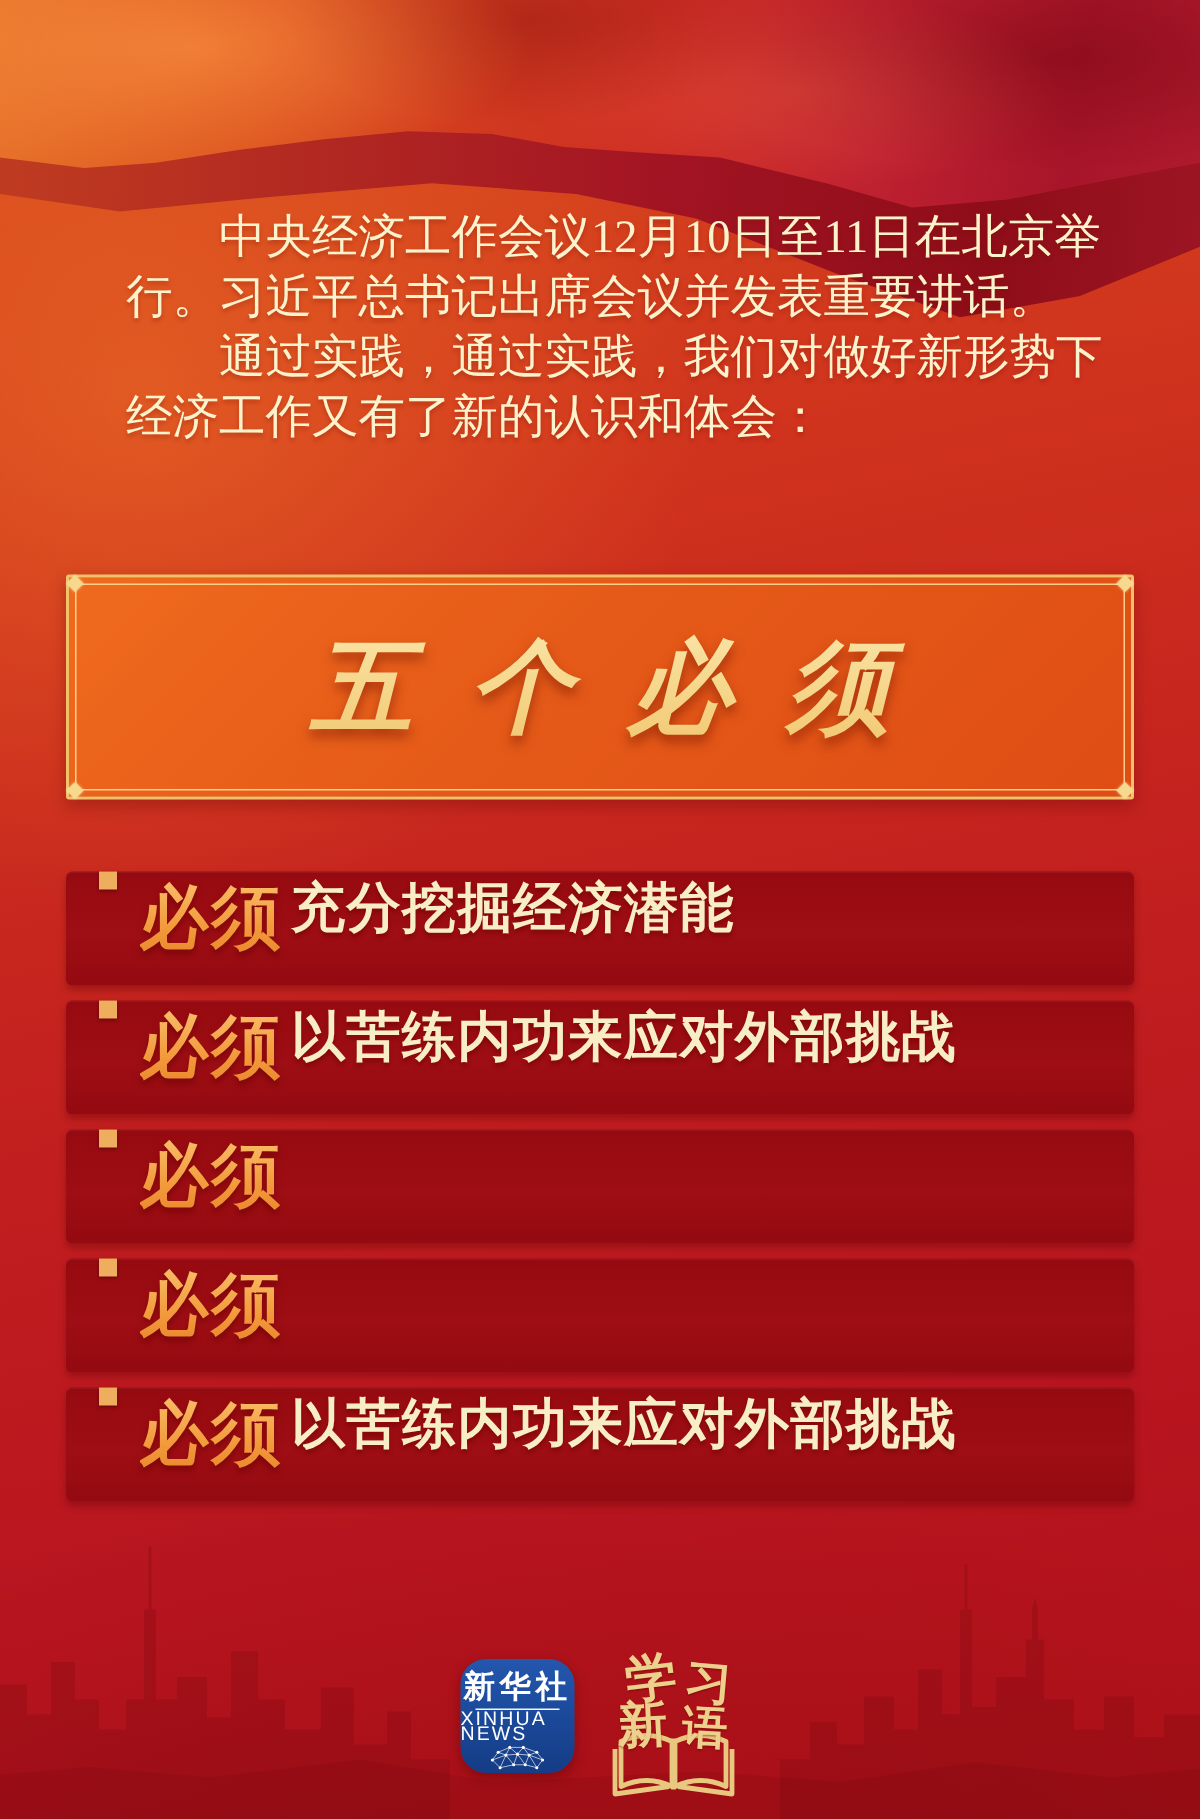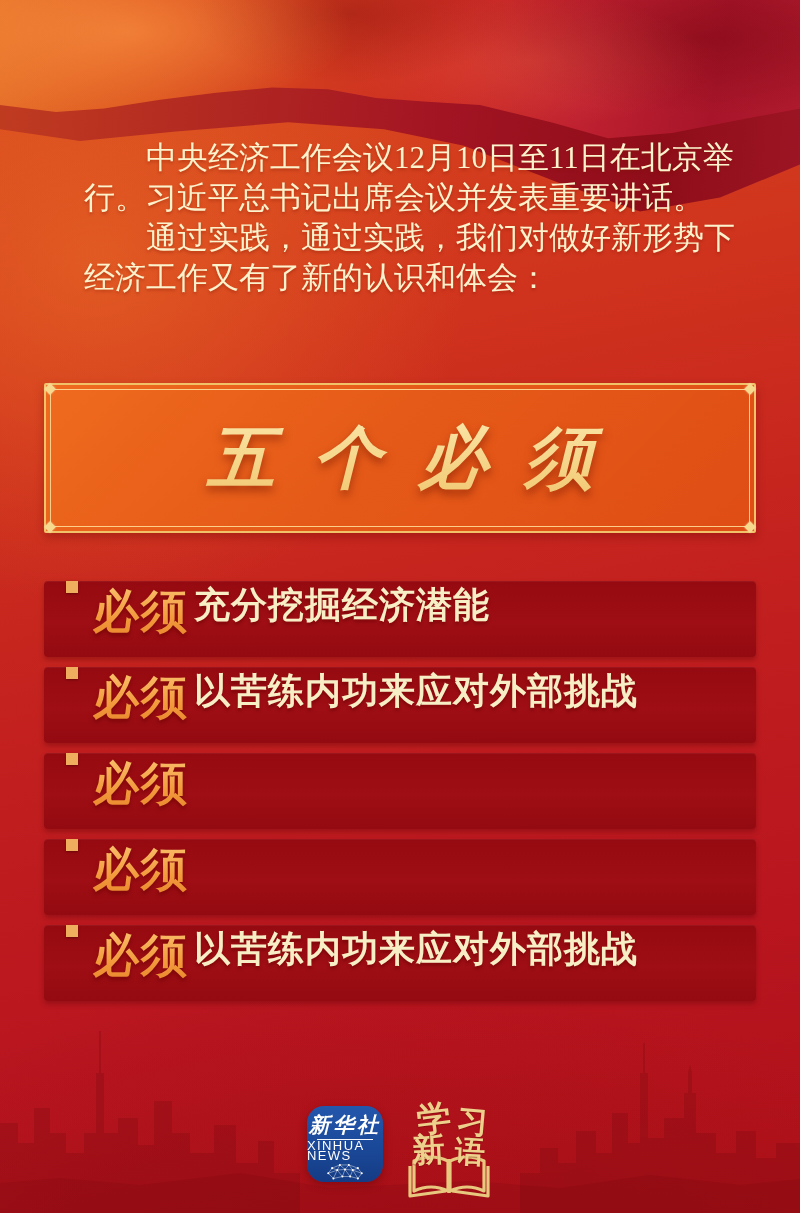--- a/index.html
+++ b/index.html
@@ -100,21 +100,21 @@
   .footer {
     position:absolute; left:0; right:0; top:1100px;
     display:flex; justify-content:center; align-items:flex-start; gap:22px;
   }
   .xh-icon {
     width:76px; height:76px; margin-top:6px; border-radius:17px;
     background:linear-gradient(180deg,#2357ad 0%,#1a4898 55%,#153c85 100%);
     box-shadow:0 3px 8px rgba(80,0,5,.4);
     display:flex; flex-direction:column; align-items:center; padding-top:7px;
   }
-  .xh-name { font-size:21px; font-weight:bold; color:#ffffff; letter-spacing:3px; line-height:24px;font-style:italic; }
+  .xh-name { font-size:21px; font-weight:bold; color:#ffffff; letter-spacing:3px; line-height:24px; }
   .xh-rule { width:56px; height:1px; background:rgba(255,255,255,.95); margin:2px 0 1px; }
   .xh-sub  { font-size:13px; color:#ffffff; letter-spacing:1.4px; line-height:10px; }
   .xh-net  { margin-top:2px; }
 
   .xx-logo { position:relative; width:88px; height:98px; }
   .xx-book { position:absolute; left:1px; bottom:0; }
   .xx-char {
     position:absolute; font-family:"Liberation Serif", serif; font-weight:bold;
     color:#ecd08b; text-shadow:0 1px 1px rgba(90,10,0,.4);
   }

